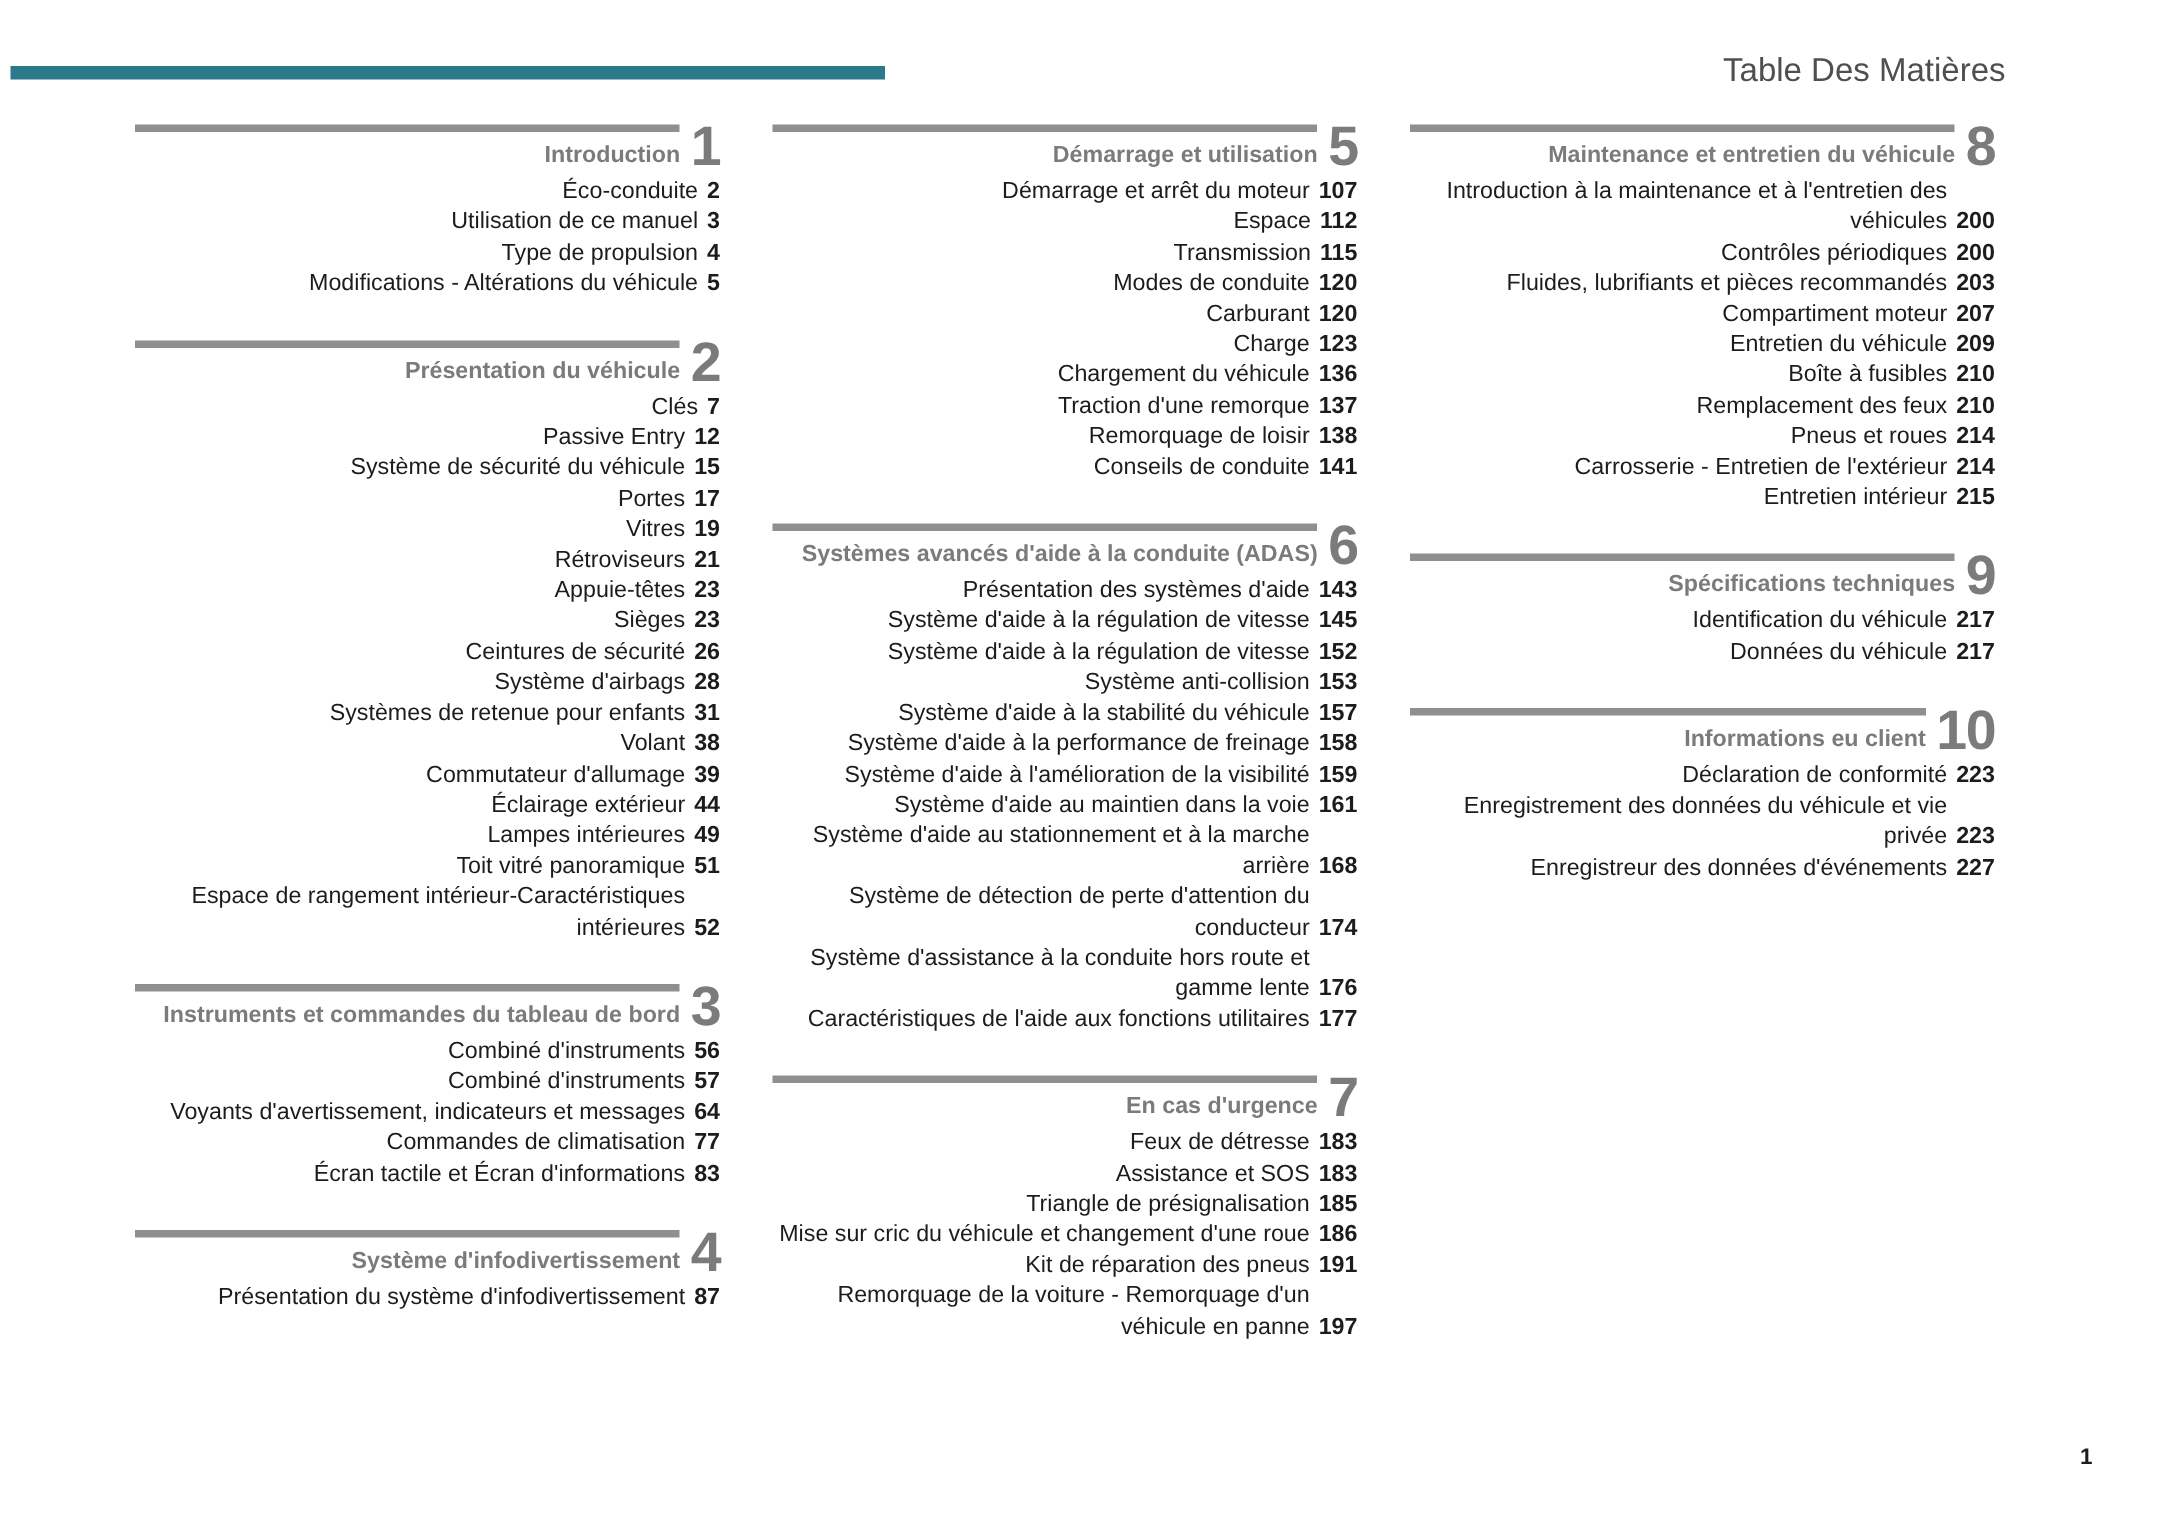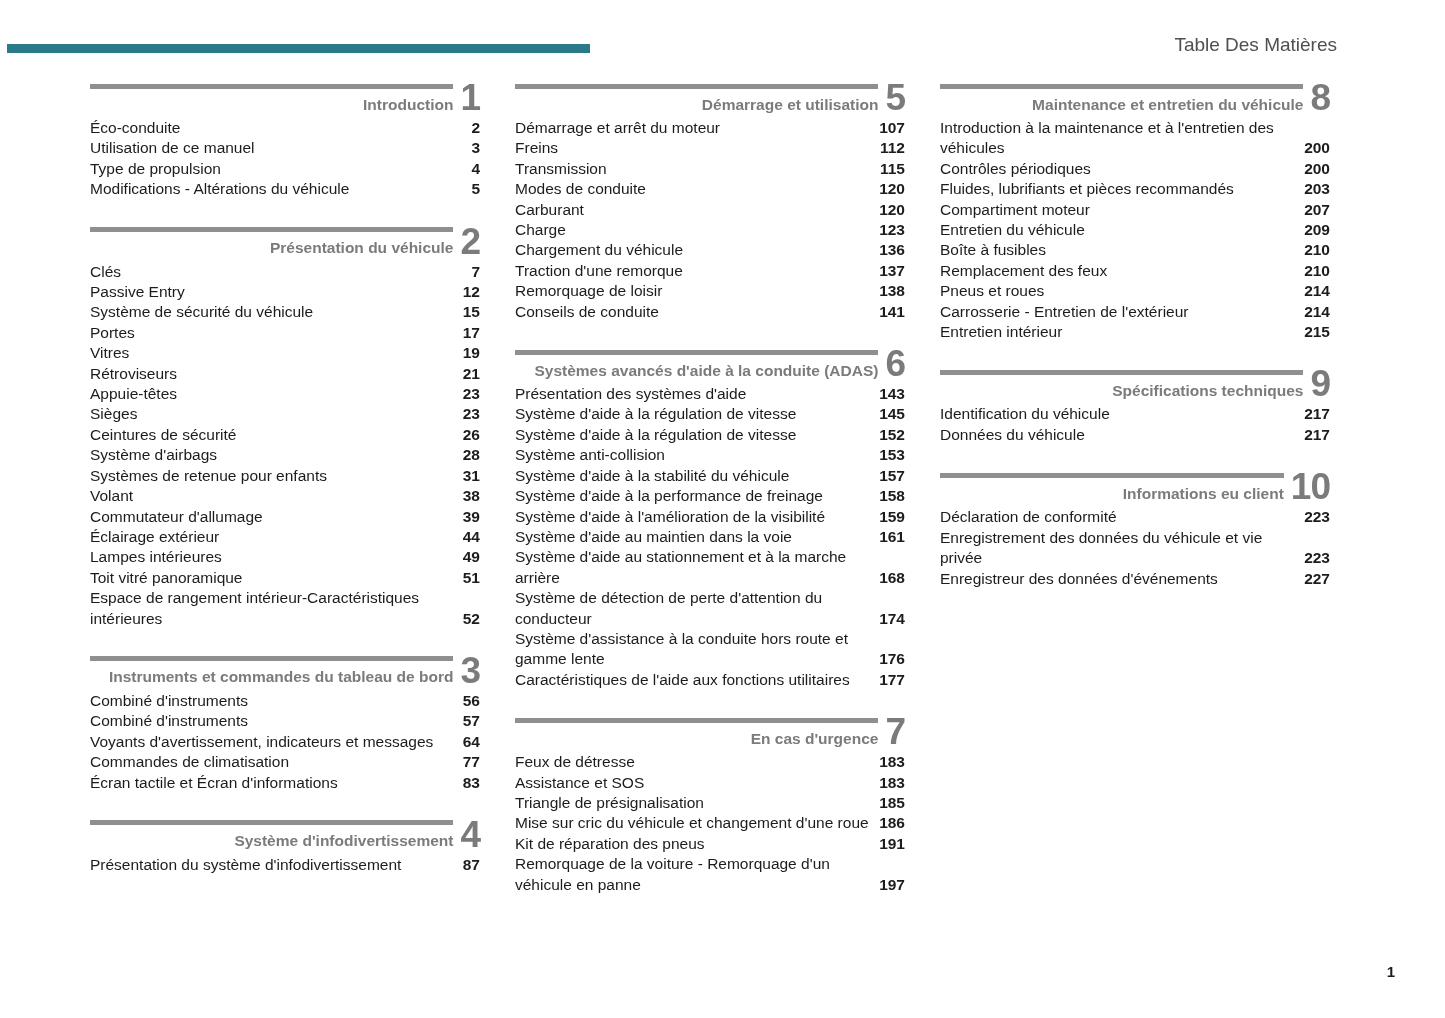--- a/index.html
+++ b/index.html
@@ -13,32 +13,32 @@
   }
   .accent-bar {
     position:absolute;
     left:7px; top:44px;
     width:583px; height:9px;
     background:var(--accent,#2b7a8c);
   }
   .header-title {
     position:absolute;
     top:34px; right:108px;
-    font-size:19px;
+    font-size:22px;
     color:#4f4f4f;
   }
   .toc-wrap {
     position:absolute;
     left:90px; top:83px;
     display:flex;
     gap:35px;
   }
   .toc-column { width:390px; }
   .toc-section { margin-bottom:27px; }
-  .sec-head { display:flex; align-items:flex-end; }
+  .sec-head { display:flex; align-items:flex-start; }
   .sec-head-left { flex:1; min-width:0; }
   .sec-bar {
     height:5px;
     background:#8f8f8f;
     margin-bottom:6px;
   }
   .sec-title {
     font-size:15.5px;
     font-weight:bold;
     color:#7b7b7b;
@@ -48,21 +48,21 @@
   .sec-num {
     margin-left:7px;
     font-size:37px;
     font-weight:bold;
     line-height:33px;
     color:#7b7b7b;
     letter-spacing:-1px;
     margin-top:-2px;
     white-space:nowrap;
   }
-  .sec-entries { margin-top:4px; }
+  .sec-entries { margin-top:4px;text-align:right; }
   .entry {
     display:flex;
     align-items:flex-end;
     font-size:15.5px;
     line-height:20.4px;
     color:#1c1c1c;
   }
   .entry-label { flex:1; min-width:0; }
   .entry-page {
     font-weight:bold;
@@ -246,21 +246,21 @@
             <div class="sec-title">Démarrage et utilisation</div>
           </div>
           <div class="sec-num">5</div>
         </div>
         <div class="sec-entries">
           <div class="entry">
             <span class="entry-label">Démarrage et arrêt du moteur</span>
             <span class="entry-page">107</span>
           </div>
           <div class="entry">
-            <span class="entry-label">Freins</span>
+            <span class="entry-label">Espace</span>
             <span class="entry-page">112</span>
           </div>
           <div class="entry">
             <span class="entry-label">Transmission</span>
             <span class="entry-page">115</span>
           </div>
           <div class="entry">
             <span class="entry-label">Modes de conduite</span>
             <span class="entry-page">120</span>
           </div>

